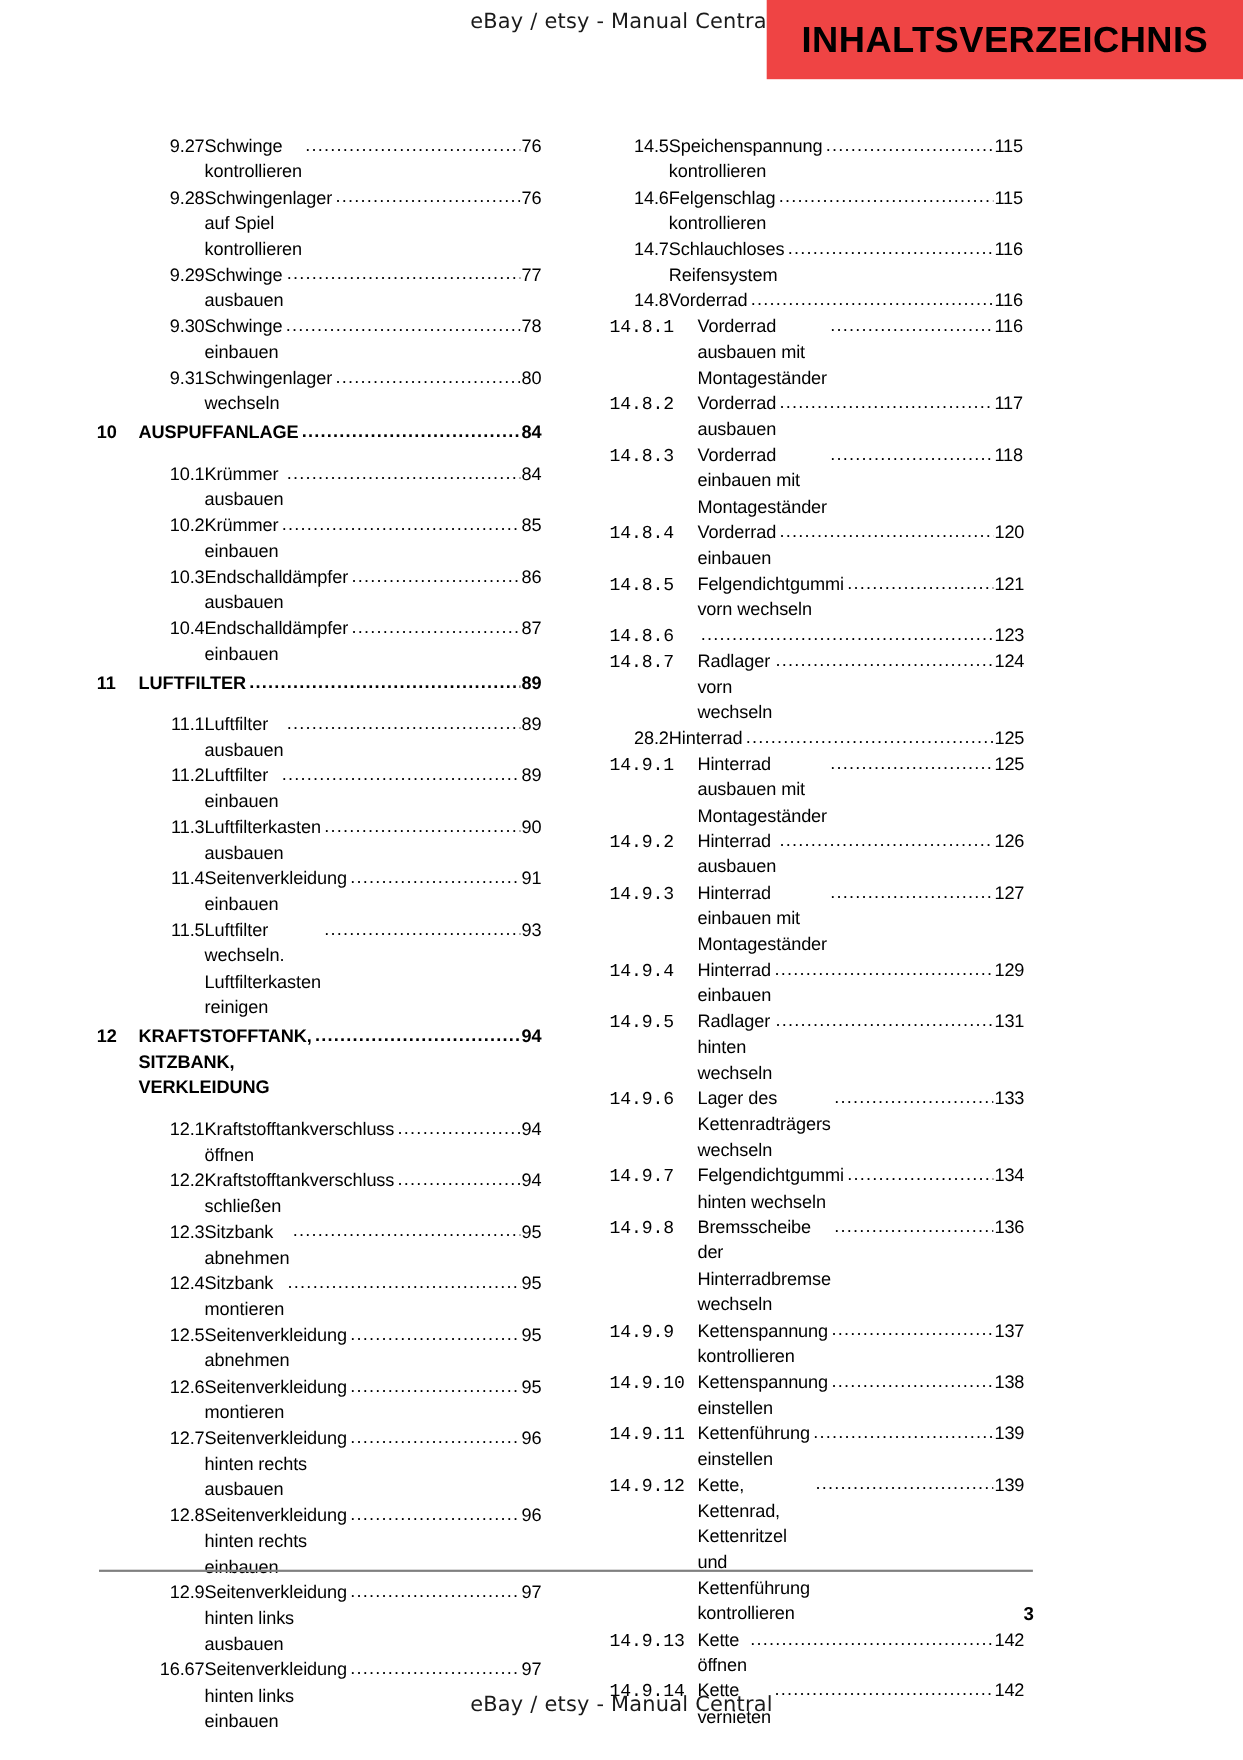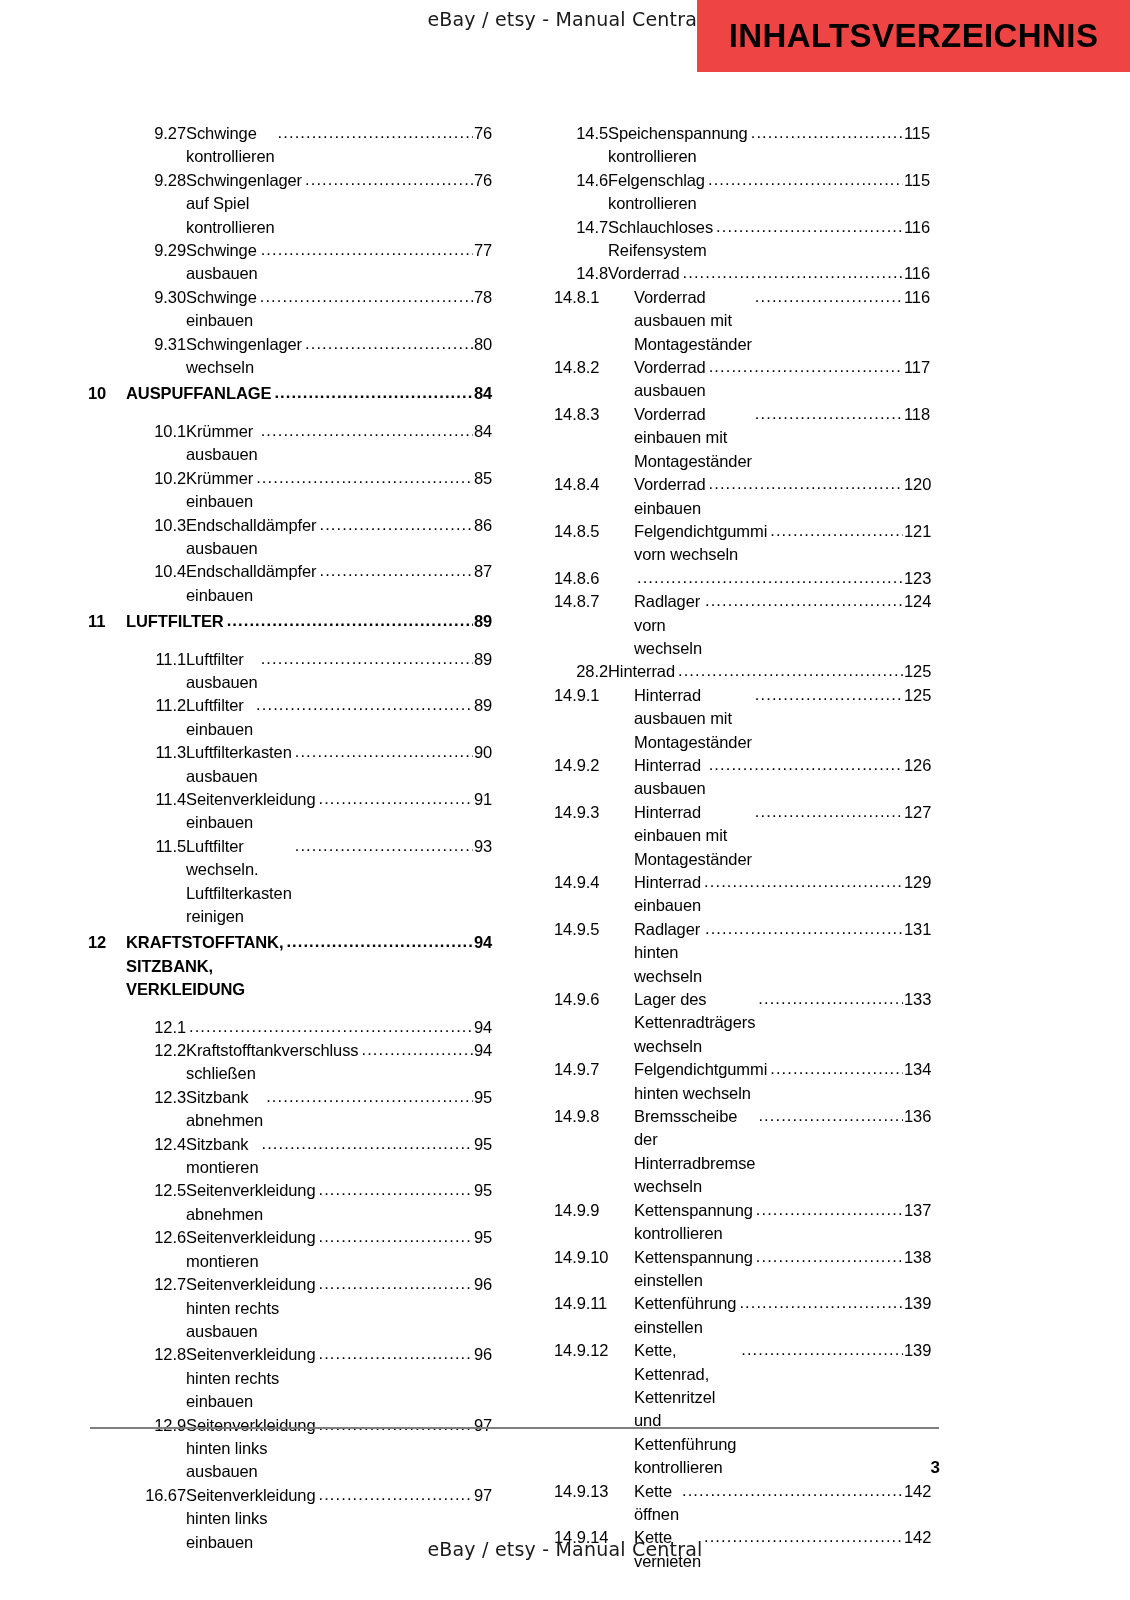--- a/index.html
+++ b/index.html
@@ -140,20 +140,21 @@
   
   .toc-col.left .entry.lvl2 .num { width: 60px; margin-left: 38px; }
 
   
   .toc-col.right .entry.lvl2 .num { width: 54px; margin-left: 36px; }
 
   
   .entry.lvl3 .num {
     width: 80px;
     margin-left: 36px;
+    font-family: Liberation Mono, monospace;
   }
   .entry.lvl3 .page { width: 34px; }
 
   
   .rule {
     position: absolute;
     left: 90px;
     top: 1427px;
     width: 849px;
     height: 2px;
@@ -360,20 +361,21 @@
             <span class="title-text">KRAFTSTOFFTANK, SITZBANK, VERKLEIDUNG</span>
             <span class="leader">........................................................................................................................</span>
             <span class="page">94</span>
           </span>
         </span>
       </div>
       <div class="entry lvl2">
         <span class="num">12.1</span>
         <span class="body">
           <span class="title-line">
+            <span class="title-text">Kraftstofftankverschluss öffnen</span>
             <span class="leader">........................................................................................................................</span>
             <span class="page">94</span>
           </span>
         </span>
       </div>
       <div class="entry lvl2">
         <span class="num">12.2</span>
         <span class="body">
           <span class="title-line">
             <span class="title-text">Kraftstofftankverschluss schließen</span>

